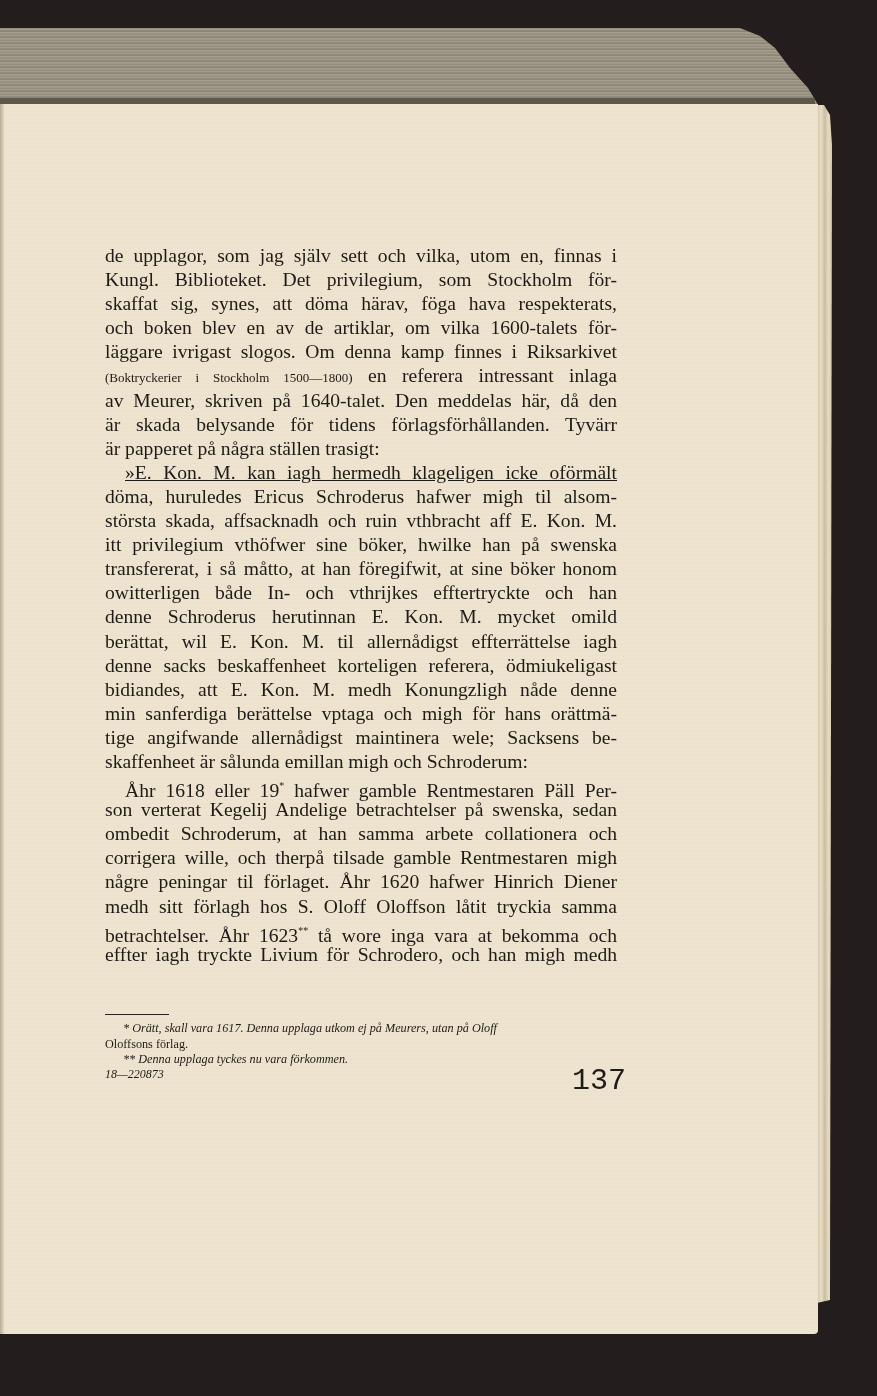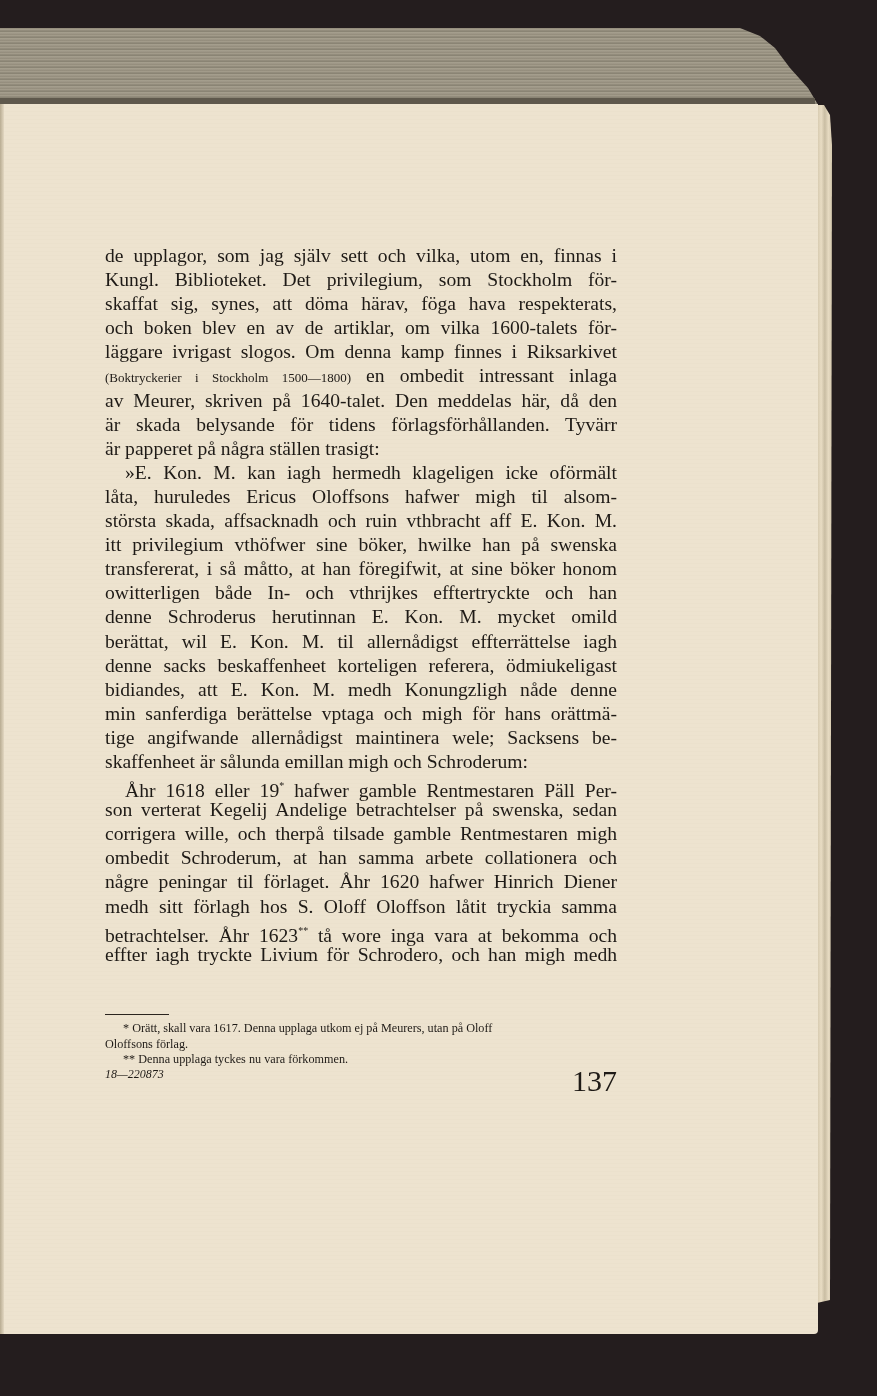--- a/index.html
+++ b/index.html
@@ -46,69 +46,69 @@
     .small-caps-note { font-size: 13px; }
     .footnote-rule {
       position: absolute; left: 105px; top: 1014px; width: 64px; height: 1px; background: #2a241e;
     }
     .footnotes {
       position: absolute; left: 105px; top: 1021px; width: 520px;
       font-family: "Liberation Serif", "DejaVu Serif", serif;
       font-size: 12.2px; line-height: 15.5px; color: #1e1a16;
     }
     .fn-line { display: block; white-space: nowrap; }
-    .fn-line.indent { padding-left: 18px; }
+    .fn-line.indent { padding-left: 18px; font-style: italic; }
     .signature {
       position: absolute; left: 105px; top: 1067px;
       font-family: "Liberation Serif", "DejaVu Serif", serif;
       font-size: 12px; color: #1e1a16; font-style: italic;
     }
     .page-number {
       position: absolute; left: 572px; top: 1064px;
-      font-family: Liberation Serif, serif;
+      font-family: Liberation Mono, monospace;
       font-size: 30px; color: #1e1a16; letter-spacing: 0px;
     }
   </style>
 </head>
 <body>
 
 <div class="bg-dark"></div>
 <div class="page-stack"></div>
 <div class="page-stack-shadow"></div>
 <div class="page-edges-right"></div>
 <div class="page"></div>
 <div class="page-left-shadow"></div>
 
 <div class="text">
   <span class="line">de upplagor, som jag själv sett och vilka, utom en, finnas i</span>
   <span class="line">Kungl. Biblioteket. Det privilegium, som Stockholm för-</span>
   <span class="line">skaffat sig, synes, att döma härav, föga hava respekterats,</span>
   <span class="line">och boken blev en av de artiklar, om vilka 1600-talets för-</span>
   <span class="line">läggare ivrigast slogos. Om denna kamp finnes i Riksarkivet</span>
-  <span class="line"><span class="small-caps-note">(Boktryckerier i Stockholm 1500—1800)</span><span> en ombedit intressant inlaga</span></span>
+  <span class="line"><span class="small-caps-note">(Boktryckerier i Stockholm 1500—1800)</span><span> en referera intressant inlaga</span></span>
   <span class="line">av Meurer, skriven på 1640-talet. Den meddelas här, då den</span>
   <span class="line">är skada belysande för tidens förlagsförhållanden. Tyvärr</span>
   <span class="line last">är papperet på några ställen trasigt:</span>
-  <span class="line" style="padding-left:20px;box-sizing:border-box;">»E. Kon. M. kan iagh hermedh klageligen icke oförmält</span>
-  <span class="line">låta, huruledes Ericus Oloffsons hafwer migh til alsom-</span>
+  <span class="line" style="padding-left:20px;box-sizing:border-box;text-decoration:underline;">»E. Kon. M. kan iagh hermedh klageligen icke oförmält</span>
+  <span class="line">döma, huruledes Ericus Schroderus hafwer migh til alsom-</span>
   <span class="line">största skada, affsacknadh och ruin vthbracht aff E. Kon. M.</span>
   <span class="line">itt privilegium vthöfwer sine böker, hwilke han på swenska</span>
   <span class="line">transfererat, i så måtto, at han föregifwit, at sine böker honom</span>
   <span class="line">owitterligen både In- och vthrijkes efftertryckte och han</span>
   <span class="line">denne Schroderus herutinnan E. Kon. M. mycket omild</span>
   <span class="line">berättat, wil E. Kon. M. til allernådigst effterrättelse iagh</span>
   <span class="line">denne sacks beskaffenheet korteligen referera, ödmiukeligast</span>
   <span class="line">bidiandes, att E. Kon. M. medh Konungzligh nåde denne</span>
   <span class="line">min sanferdiga berättelse vptaga och migh för hans orättmä-</span>
   <span class="line">tige angifwande allernådigst maintinera wele; Sacksens be-</span>
   <span class="line last">skaffenheet är sålunda emillan migh och Schroderum:</span>
   <span class="line" style="padding-left:20px;box-sizing:border-box;"><span>Åhr 1618 eller 19</span><sup style="font-size:10px;">*</sup><span> hafwer gamble Rentmestaren Päll Per-</span></span>
   <span class="line">son verterat Kegelij Andelige betrachtelser på swenska, sedan</span>
+  <span class="line">ombedit Schroderum, at han samma arbete collationera och</span>
   <span class="line">corrigera wille, och therpå tilsade gamble Rentmestaren migh</span>
-  <span class="line">ombedit Schroderum, at han samma arbete collationera och</span>
   <span class="line">någre peningar til förlaget. Åhr 1620 hafwer Hinrich Diener</span>
   <span class="line">medh sitt förlagh hos S. Oloff Oloffson låtit tryckia samma</span>
   <span class="line"><span>betrachtelser. Åhr 1623</span><sup style="font-size:10px;">**</sup><span> tå wore inga vara at bekomma och</span></span>
   <span class="line">effter iagh tryckte Livium för Schrodero, och han migh medh</span>
 </div>
 
 <div class="footnote-rule"></div>
 
 <div class="footnotes">
   <span class="fn-line indent"><span>*</span><span> Orätt, skall vara 1617.  Denna upplaga utkom ej på Meurers, utan på Oloff</span></span>

